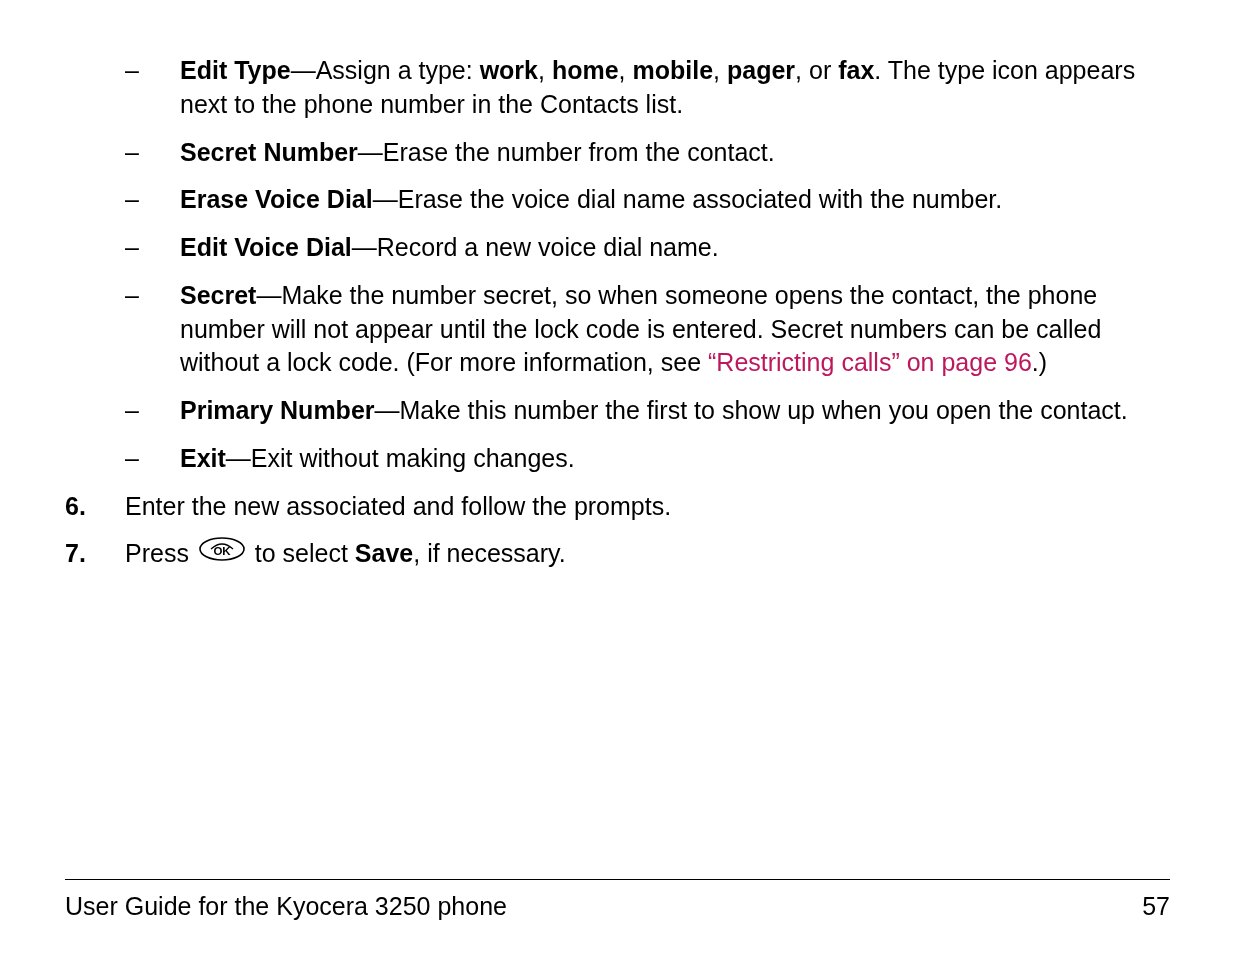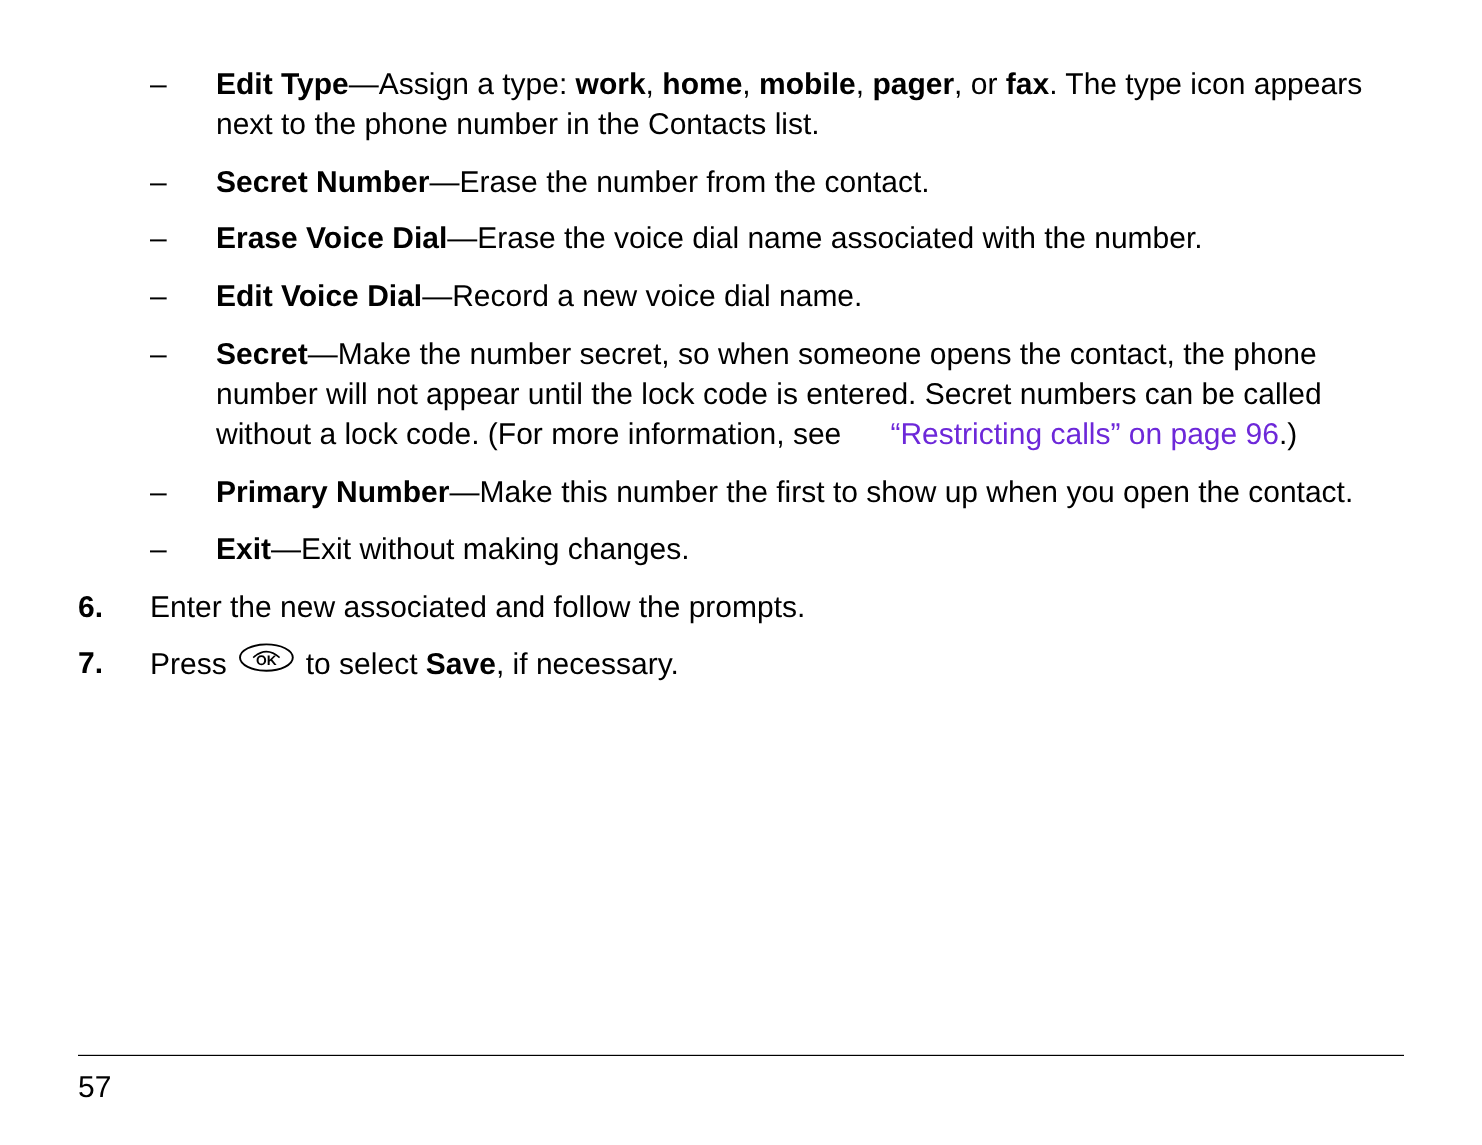--- a/index.html
+++ b/index.html
@@ -26,21 +26,21 @@
       padding-left: 55px;
       margin-bottom: 14px;
     }
     ul.dashlist > li::before {
       content: "–";
       position: absolute;
       left: 0;
       top: 0;
     }
     .bold { font-weight: bold; }
-    .link { color: #6d28d9; margin-left: 34px; }
+    .link { color: #be185d; }
     ol.numlist {
       list-style: none;
       margin-top: 8px;
     }
     ol.numlist > li {
       position: relative;
       padding-left: 60px;
       margin-bottom: 14px;
     }
     ol.numlist > li .num {
@@ -115,14 +115,15 @@
             <ellipse cx="24" cy="13" rx="22" ry="11" fill="none" stroke="#000" stroke-width="1.6"></ellipse>
             <path d="M13 13 Q24 3 35 13" fill="none" stroke="#000" stroke-width="1.3"></path>
             <text x="24" y="19" text-anchor="middle" font-family="Arial" font-size="11.5" font-weight="bold">OK</text>
           </svg></span><span> to select </span><span class="bold">Save</span><span>, if necessary.</span>
     </li>
   </ol>
 
 </div>
 
 <div class="footer">
+  <span>User Guide for the Kyocera 3250 phone</span>
   <span>57</span>
 </div>
 
 </body></html>

